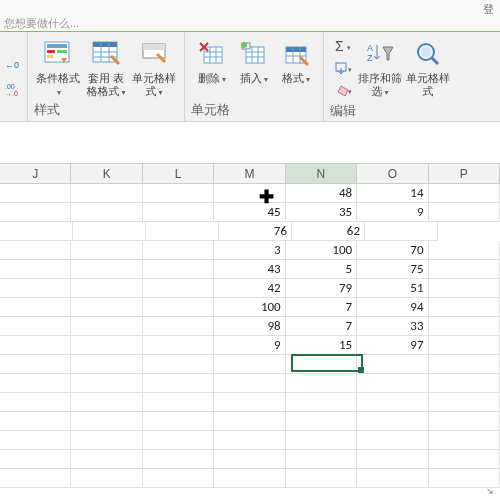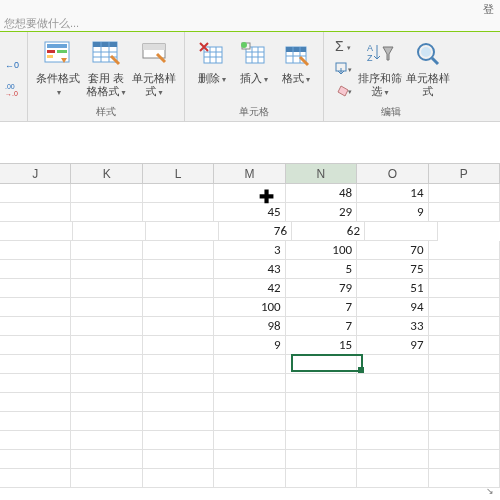--- a/index.html
+++ b/index.html
@@ -3,21 +3,21 @@
 <meta charset="utf-8">
 <style>
 * { box-sizing: border-box; margin: 0; padding: 0; }
 body { font-family: "Microsoft YaHei", "Segoe UI", sans-serif; font-size: 11px; background: #fff; width: 500px; height: 500px; overflow: hidden; position: relative; }
 .tellme { height: 32px; background: #f9f9f9; border-bottom: 1px solid #84cc16; display: flex; align-items: flex-end; padding-left: 4px; }
 .tellme-text { color: #999; font-size: 11px; }
 .tellme-right { position: absolute; right: 6px; top: 2px; color: #666; }
 .ribbon { height: 90px; background: #f1f1f1; border-bottom: 1px solid #d4d4d4; display: flex; }
 .group { display: flex; flex-direction: column; border-right: 1px solid #d4d4d4; padding: 2px 6px 0 6px; position: relative; }
 .group-btns { display: flex; flex: 1; }
-.group-label { text-align: center; color: #666; font-size: 10px; padding-bottom: 2px; position: relative; }
+.group-label { text-align: left; color: #666; font-size: 13px; padding-bottom: 2px; position: relative; }
 .launcher { position: absolute; right: 2px; bottom: 2px; width: 12px; height: 12px; font-size: 9px; color: #777; }
 .big-btn { display: flex; flex-direction: column; align-items: center; justify-content: flex-start; width: 48px; padding: 2px 2px; cursor: pointer; }
 .btn-icon { width: 32px; height: 32px; display: flex; align-items: center; justify-content: center; margin: 2px 0; }
 .btn-label { text-align: center; font-size: 11px; color: #444; line-height: 13px; }
 .drop { font-size: 8px; color: #666; margin-left: 2px; }
 .small-col { display: flex; flex-direction: column; justify-content: flex-start; padding: 2px; gap: 2px; }
 .small-btn { width: 22px; height: 20px; display: flex; align-items: center; justify-content: center; cursor: pointer; }
 svg { display: block; }
 .numfmt { width: 28px; border-right: 1px solid #d4d4d4; display: flex; flex-direction: column; justify-content: center; align-items: center; gap: 6px; padding: 4px 0; }
 .grid-area { position: relative; }
@@ -216,21 +216,21 @@
         <div class="cell"></div>
         <div class="cell">48</div>
         <div class="cell">14</div>
         <div class="cell"></div>
       </div>
       <div class="row">
         <div class="cell"></div>
         <div class="cell"></div>
         <div class="cell"></div>
         <div class="cell">45</div>
-        <div class="cell">29</div>
+        <div class="cell">35</div>
         <div class="cell">9</div>
         <div class="cell"></div>
       </div>
       <div class="row">
         <div class="cell"></div>
         <div class="cell"></div>
         <div class="cell"></div>
         <div class="cell">76</div>
         <div class="cell">62</div>
         <div class="cell"></div>

